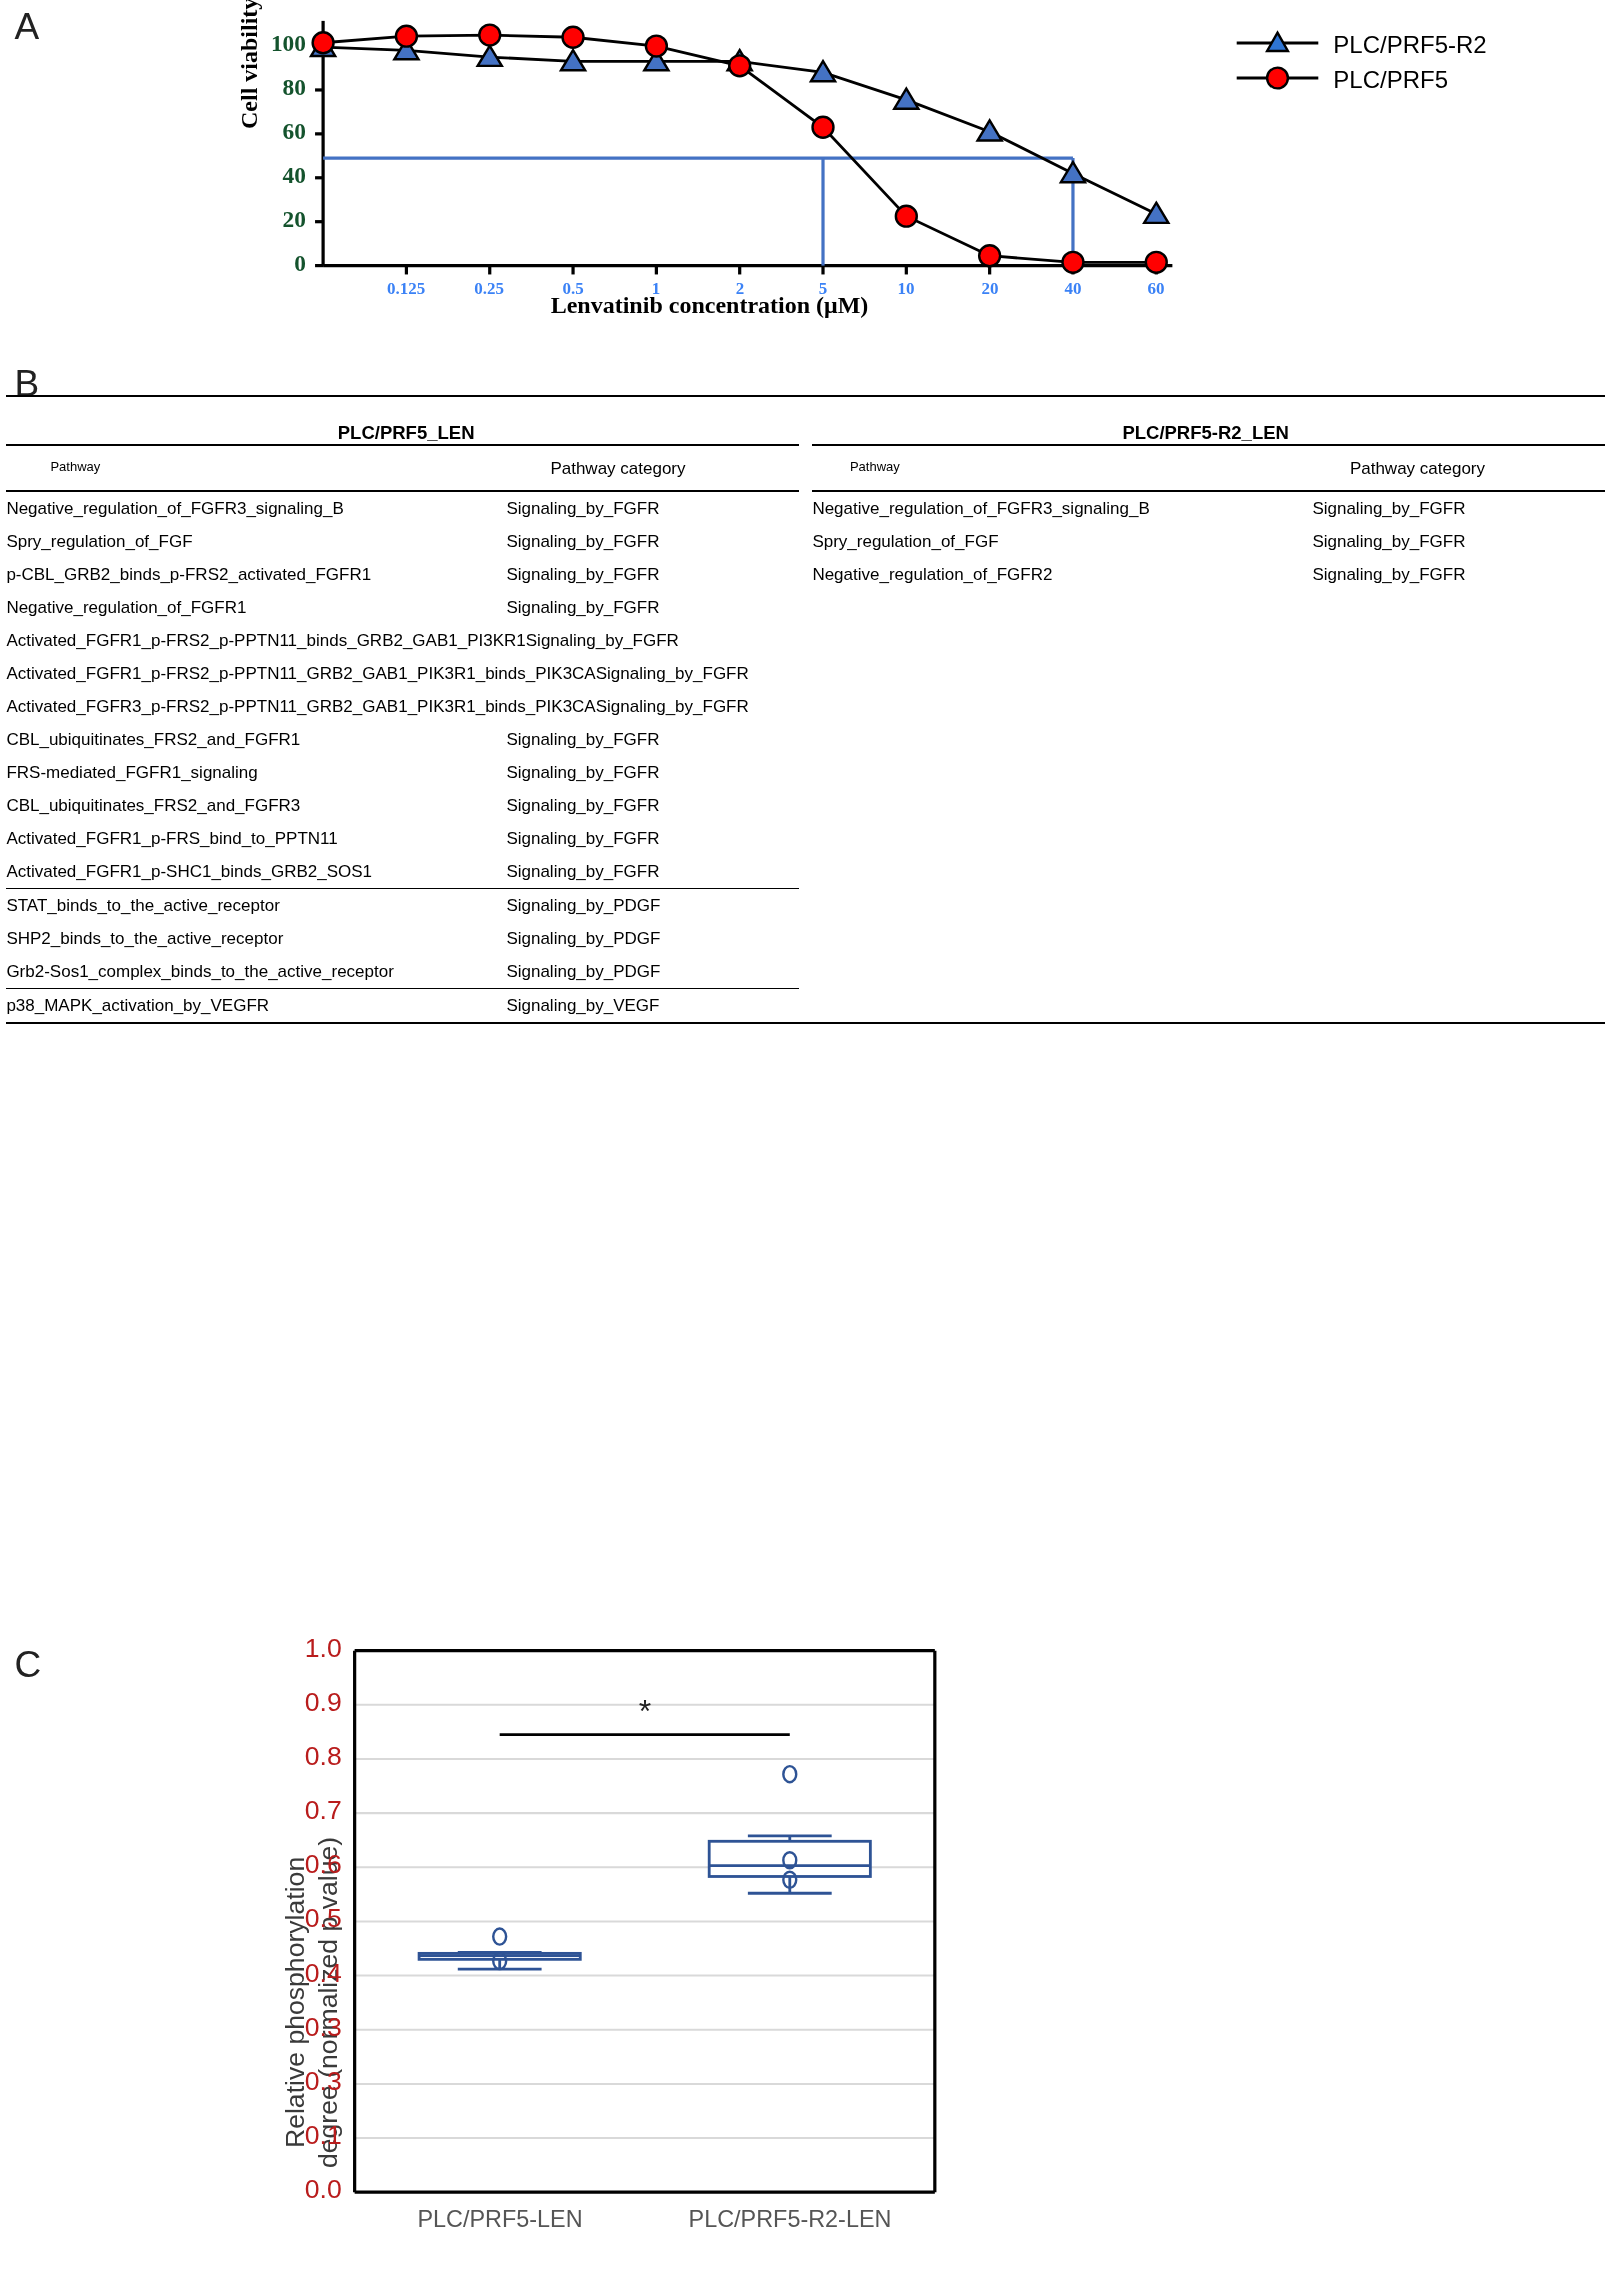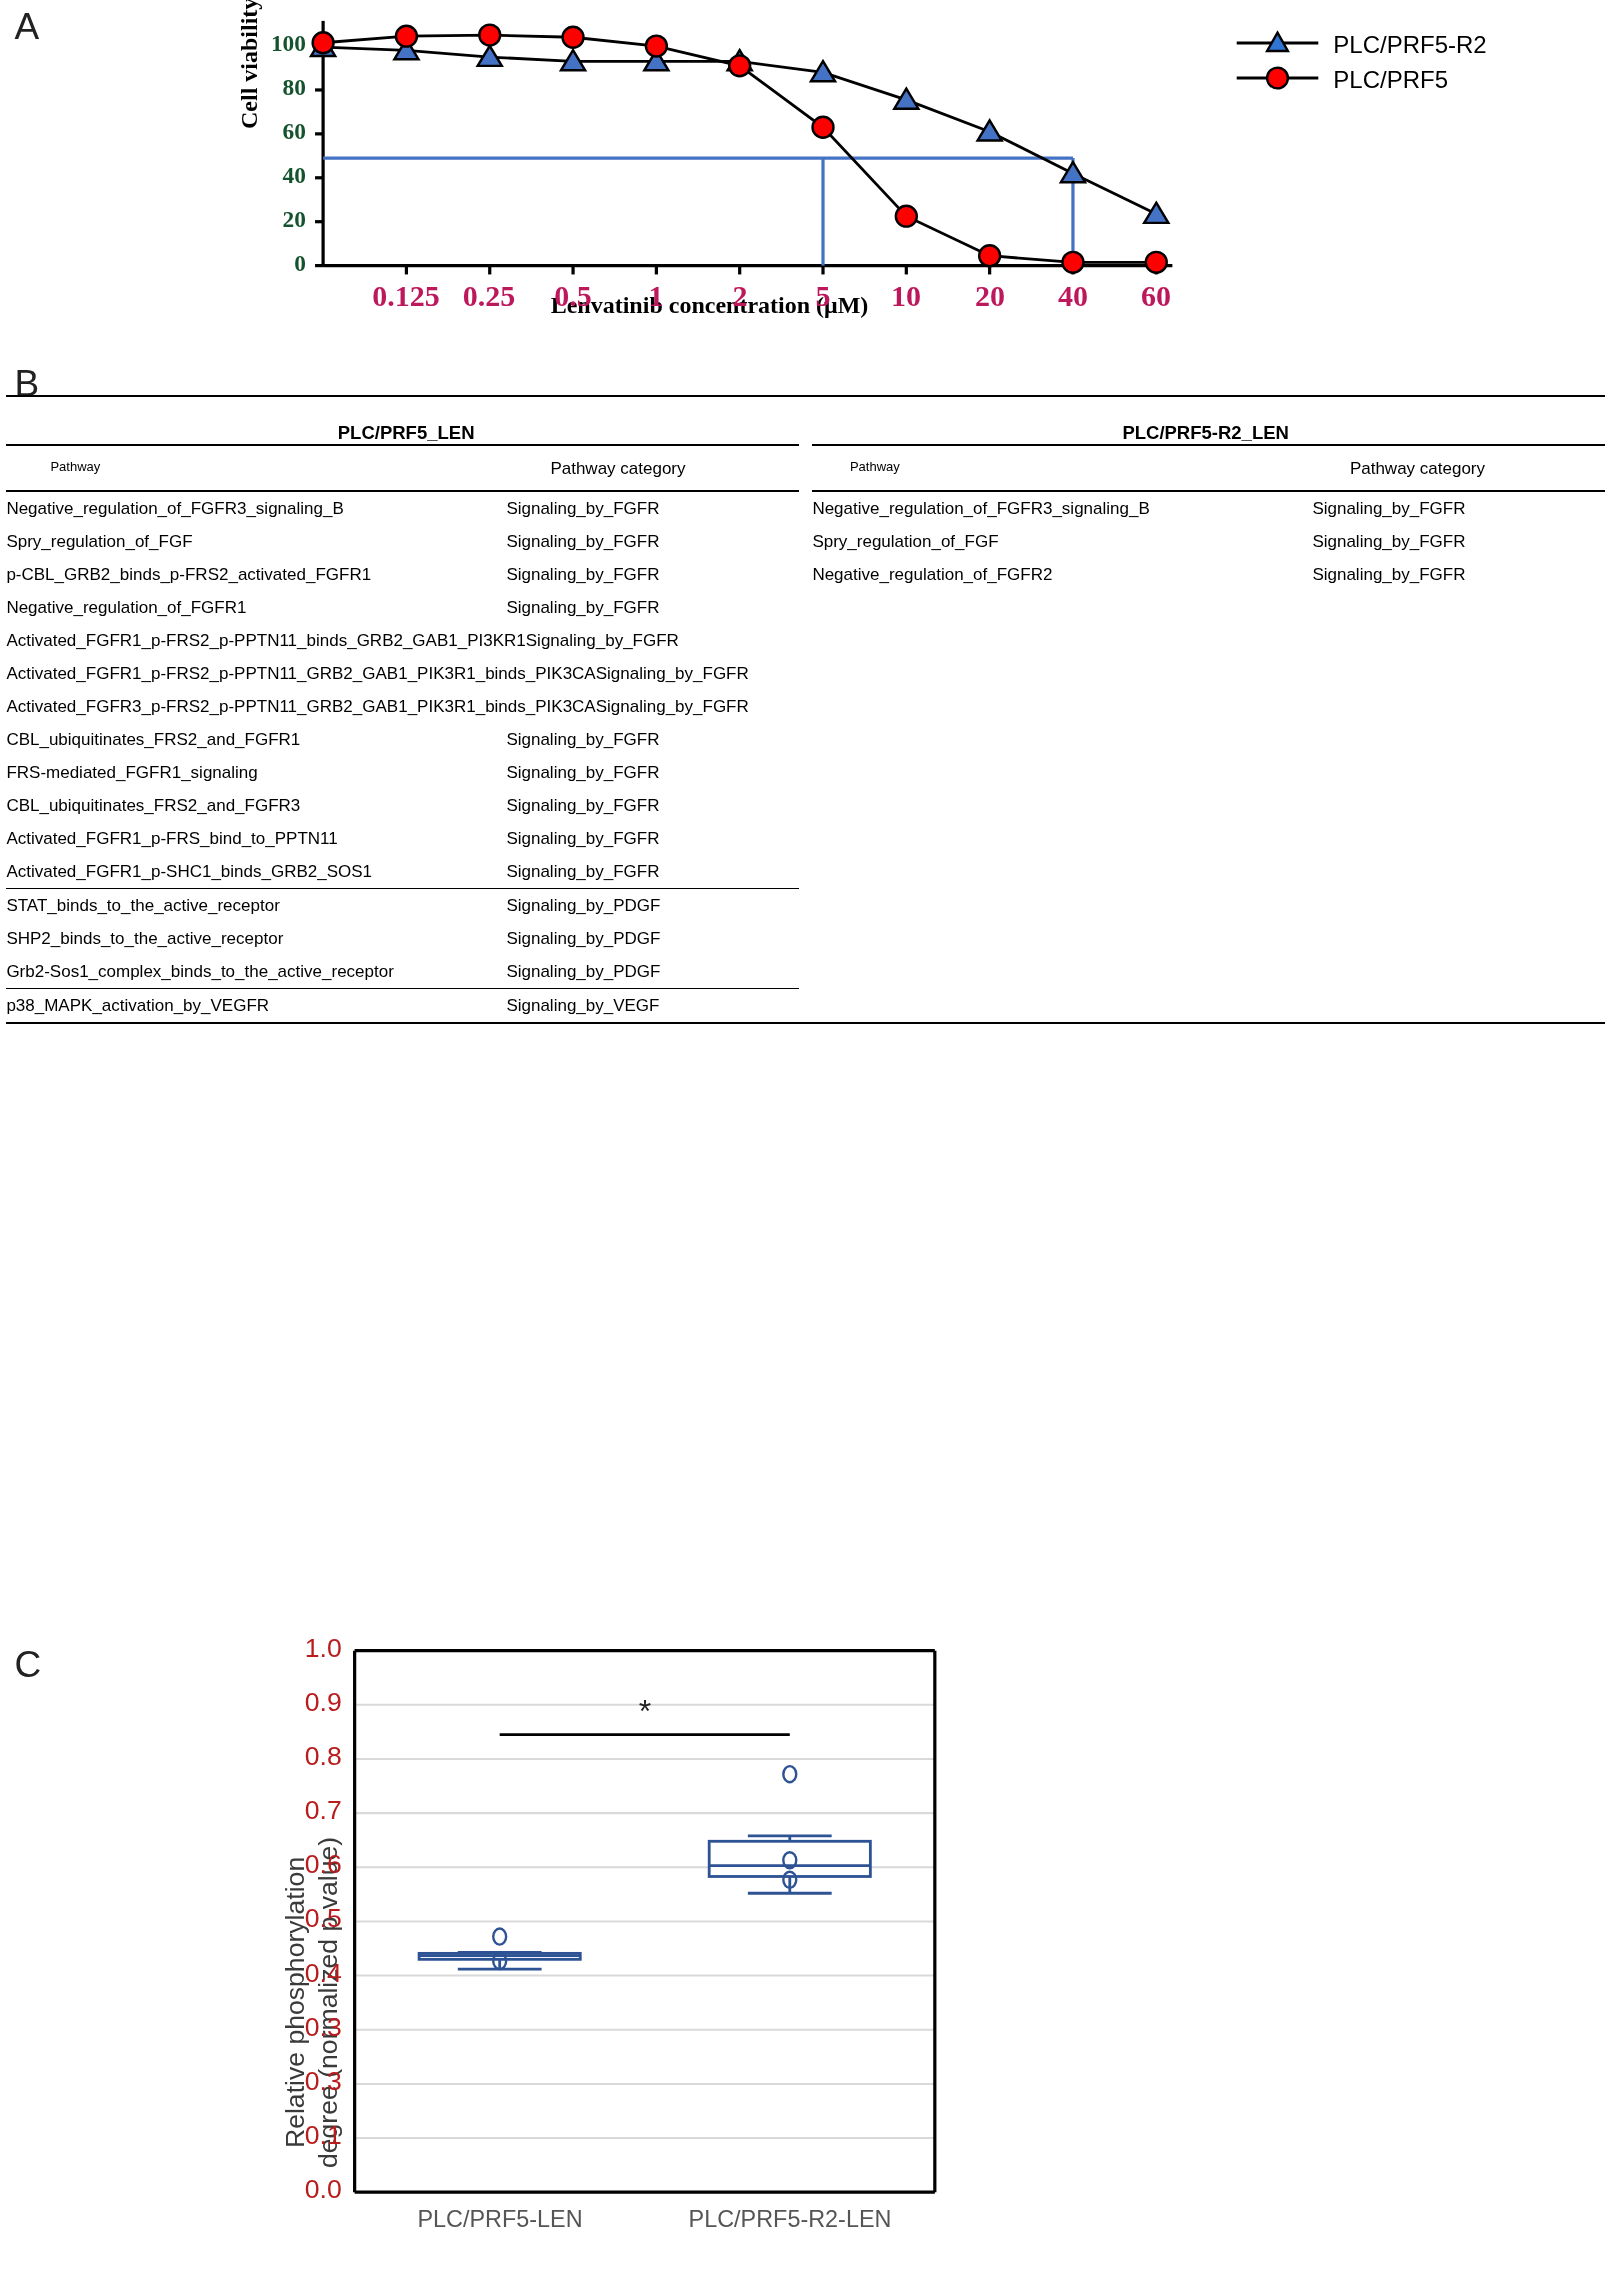--- a/index.html
+++ b/index.html
@@ -46,24 +46,24 @@
   .ytickA {
     position:absolute;
     width:56px; text-align:right;
     font-size:23.4px;
     font-family:"Liberation Serif", serif;
     font-weight:700;
     color:#14532d;
   }
   .xtickA {
     position:absolute;
-    font-size:30px;
+    font-size:17px;
     font-family:"Liberation Serif", serif;
     font-weight:700;
-    color:#be185d;
+    color:#3b82f6;
     text-align:center;
     transform:translateX(-50%);
   }
   #legendA { position:absolute; left:1233px; top:24px; width:338px; }
   .legend-row { display:flex; align-items:flex-end; height:35px; }
   .legend-row .lgtext {
     font-size:24px;
     font-family:"Liberation Sans", sans-serif;
     margin-left:11.3px;
     white-space:nowrap;

